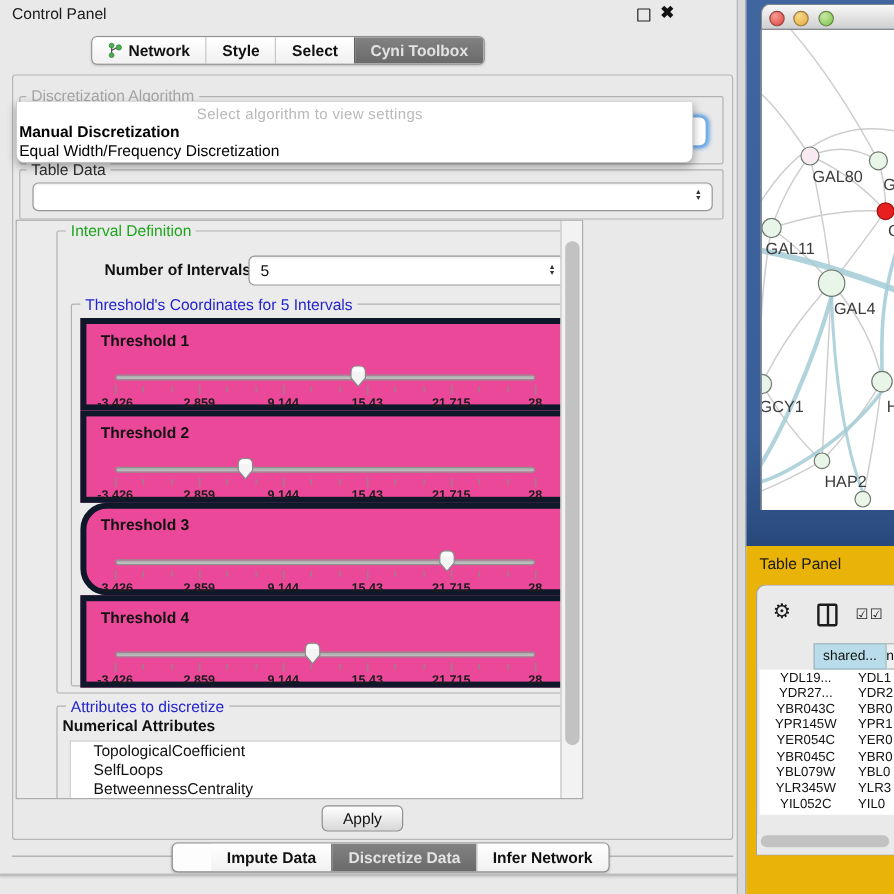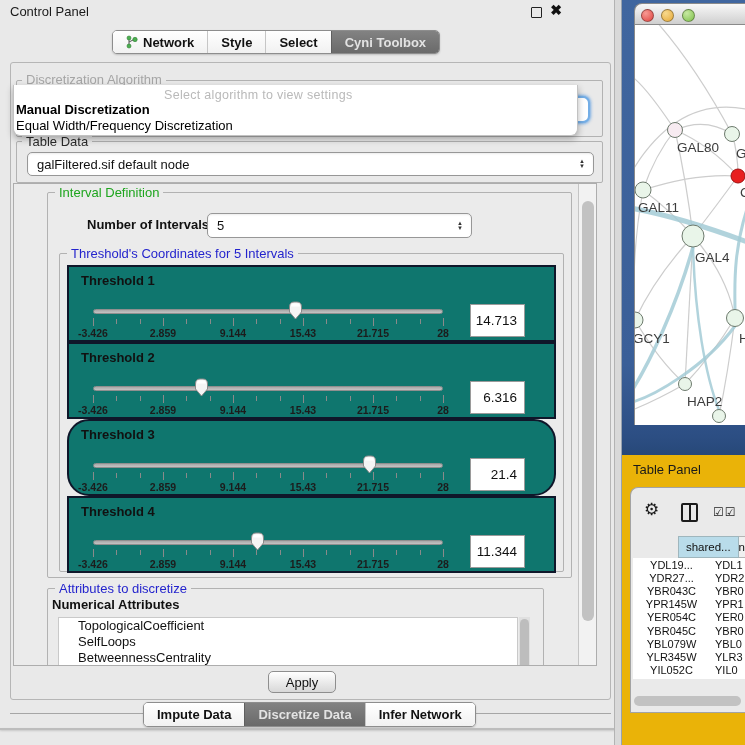--- a/index.html
+++ b/index.html
@@ -29,31 +29,31 @@
 
   .combo { position:absolute; background:#fff; border:1px solid #979797; border-radius:5px; display:flex; align-items:center; font-size:13px; color:#111; padding:0 22px 0 9px; box-shadow:inset 0 1px 2px rgba(0,0,0,.08); }
   .combo .arrows { position:absolute; right:8px; top:50%; transform:translateY(-50%); display:flex; flex-direction:column; line-height:5px; font-size:6px; color:#333; }
 
   #algo-focus-ring { left:556px; top:96px; width:34px; height:27px; background:#fff; border:2px solid #74aee6; border-radius:7px; box-shadow:0 0 3px 1px rgba(92,158,226,.8); }
 
   #algo-popup { left:13px; top:85px; width:565px; height:51px; background:#fff; border:1px solid #c2c2c2; border-top:none; border-radius:0 0 7px 7px; box-shadow:0 3px 7px rgba(0,0,0,.3); z-index:30; }
   #algo-prompt { left:150px; top:3px; font-size:12.5px; color:#b9b9b9; letter-spacing:.3px; }
   .algo-opt { position:absolute; left:2px; font-size:13px; color:#000; white-space:nowrap; }
 
-  #viewport { left:13px; top:183px; width:584px; height:483px; border:1px solid #adadad; background:#ebebeb; overflow:hidden;padding-left:36px; }
+  #viewport { left:13px; top:183px; width:473px; height:483px; border:1px solid #adadad; background:#ebebeb; overflow:hidden;padding-left:36px; }
   #vscroll-track { right:0; top:0; width:18px; height:483px; background:#f2f2f2; border-left:1px solid #c4c4c4; }
   #vscroll-thumb { left:3px; top:17px; width:12px; height:420px; background:#c2c2c2; border-radius:6px; }
 
   #interval-group { left:33px; top:8px; width:525px; height:386px; background:#ebebeb; }
   #interval-group .gtitle, #thr-group .gtitle, #attr-group .gtitle { background:#ebebeb; }
   #num-label { left:39px; top:24px; font-size:13px; font-weight:bold; color:#111; }
   #num-combo { left:159px; top:20px; width:265px; height:25px; }
   #thr-group { left:11px; top:60px; width:505px; height:319px; }
 
-  .thr-box { position:absolute; left:7px; width:489px; height:77px; border:2px solid #0f172a; background:#0f766e; }
+  .thr-box { position:absolute; left:7px; width:489px; height:77px; border:5px solid #0f172a; background:#ec4899; }
   .thr-title { position:absolute; left:12px; top:6px; font-size:13px; font-weight:bold; color:#111; }
   .thr-track { position:absolute; left:24px; top:42px; width:350px; height:5px; background:linear-gradient(#a8a8a8,#c4c4c4); border:1px solid #8f8f8f; border-radius:3px; }
   .thr-handle { position:absolute; top:34px; width:15px; height:19px; }
   .ticks { position:absolute; left:24px; top:51px; width:350px; height:9px; }
   .tick { position:absolute; top:1px; width:1px; height:5px; background:#8a8a8a; }
   .tick.major { top:0; height:8px; }
   .ticklabels { position:absolute; left:24px; top:60px; width:350px; height:12px; }
   .ticklabel { position:absolute; width:64px; text-align:center; font-size:10.5px; font-weight:bold; color:#1c1c1c; }
   .thr-value { position:absolute; left:401px; top:37px; width:55px; height:33px; background:#fff; border:1px solid #9a9a9a; display:flex; align-items:center; justify-content:flex-end; padding-right:7px; font-size:13.5px; color:#111; }
 
@@ -99,21 +99,21 @@
 </head>
 <body>
 
 <div id="control-panel" class="abs">
   <div id="cp-titlebar" class="abs">
     <div id="cp-title" class="abs">Control Panel</div>
     <div id="cp-float" class="abs"></div>
     <div id="cp-close" class="abs">✖</div>
   </div>
 
-  <div id="top-tabs" class="segtabs abs" style="left:76px; top:30px; height:24px;margin-left:36px;">
+  <div id="top-tabs" class="segtabs abs" style="left:76px; top:30px; height:24px;">
       <div class="seg">
         <svg width="12" height="14" viewBox="0 0 12 14">
           <path d="M3,3 L3,11 M3,7 L9,4" stroke="#555" stroke-width="1" fill="none"></path>
           <circle cx="3" cy="3" r="2" fill="#4caf50" stroke="#2e7d32" stroke-width=".6"></circle>
           <circle cx="3" cy="11" r="2" fill="#4caf50" stroke="#2e7d32" stroke-width=".6"></circle>
           <circle cx="9" cy="4.5" r="2.2" fill="#4caf50" stroke="#2e7d32" stroke-width=".6"></circle>
         </svg>
         <span>Network</span>
       </div>
       <div class="seg">
@@ -136,21 +136,20 @@
 
   <div id="algo-popup" class="abs">
     <div id="algo-prompt" class="abs">Select algorithm to view settings</div>
     <div class="algo-opt" style="top:17px; font-weight:bold;">Manual Discretization</div>
     <div class="algo-opt" style="top:33px;">Equal Width/Frequency Discretization</div>
   </div>
 
   <div class="abs group" style="left:16px; top:141px; width:587px; height:42px;">
     <span class="gtitle plain" style="left:5px;">Table Data</span>
     <div class="combo" style="left:10px; top:10px; width:567px; height:24px;">
-      <span style="white-space:nowrap; overflow:hidden;">galFiltered.sif default node</span>
       <span class="arrows">
           <span>▲</span>
           <span>▼</span>
         </span>
     </div>
   </div>
 
   <div id="viewport" class="abs">
     <div id="interval-group" class="abs group">
       <span class="gtitle green">Interval Definition</span>
@@ -323,21 +322,21 @@
     </div>
 
     <div id="vscroll-track" class="abs">
       <div id="vscroll-thumb" class="abs"></div>
     </div>
   </div>
 
   <div id="apply-btn" class="abs">Apply</div>
 
   <div id="bottom-tab-line" class="abs"></div>
-  <div id="bottom-tabs" class="segtabs abs" style="height:25px;">
+  <div id="bottom-tabs" class="segtabs abs" style="height:25px;padding-left:32px;">
       <div class="seg">
         <span>Impute Data</span>
       </div>
       <div class="seg sel">
         <span>Discretize Data</span>
       </div>
       <div class="seg">
         <span>Infer Network</span>
       </div>
     </div>

